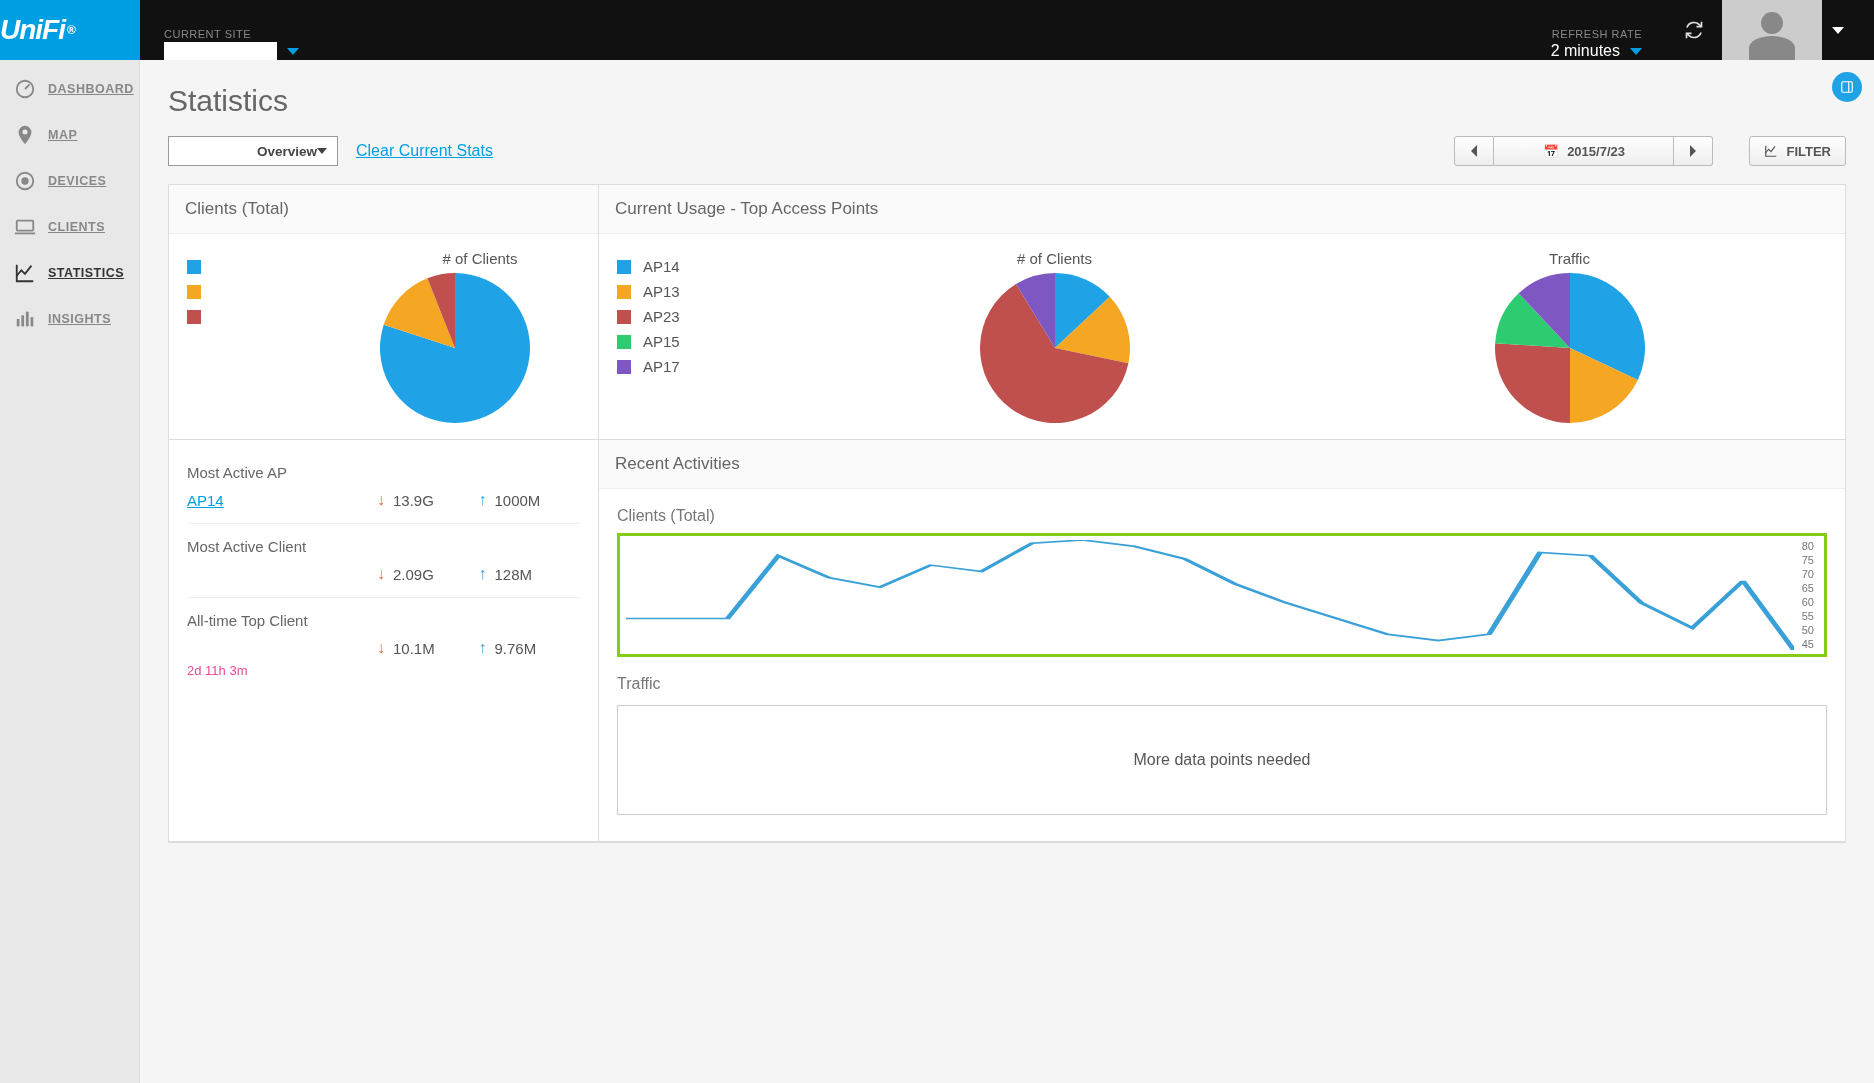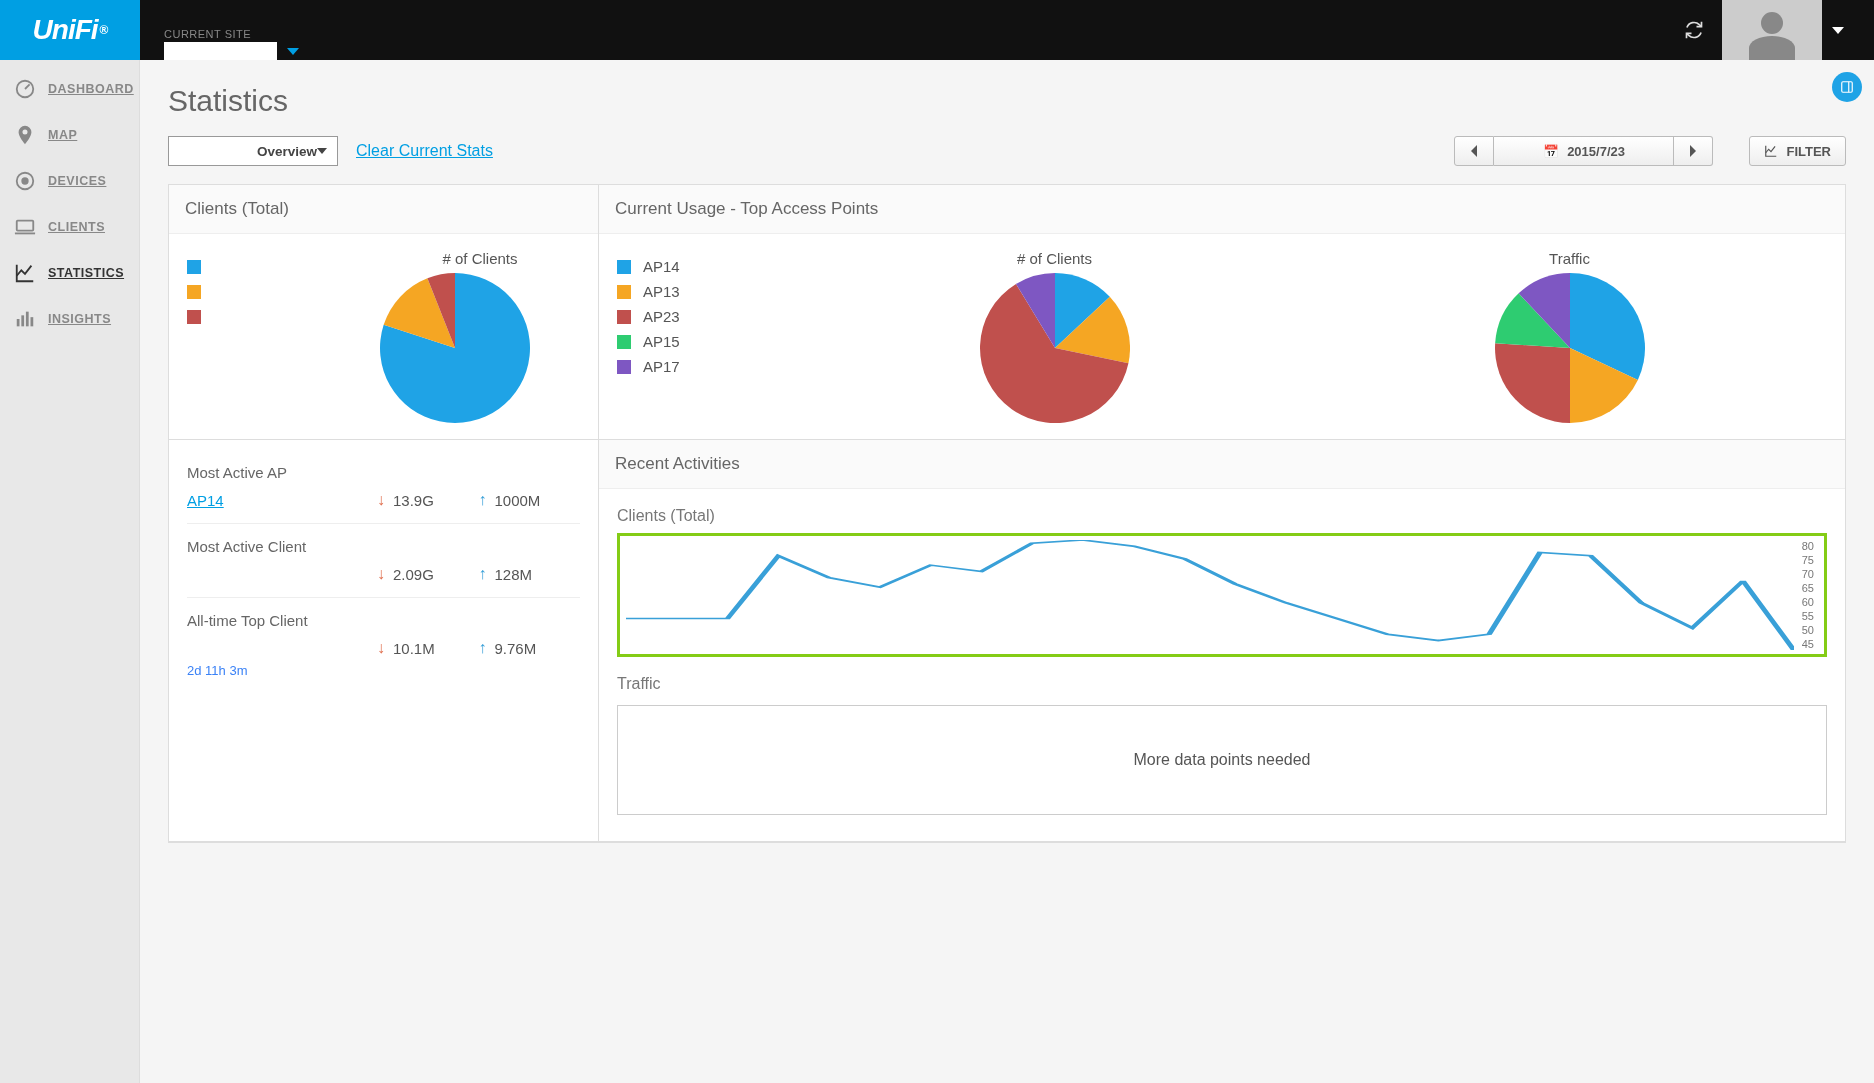--- a/index.html
+++ b/index.html
@@ -1,21 +1,21 @@
 <!DOCTYPE html>
 <html><head>
 <meta charset="utf-8">
 <style>
   * { box-sizing: border-box; margin: 0; padding: 0; }
   html, body { height: 100%; font-family: -apple-system, "Helvetica Neue", Arial, sans-serif; color: #555; background:#f5f5f5; }
   .app { display: flex; flex-direction: column; height: 100vh; width: 100%; }
 
   
   .topbar { height: 60px; background:#111; color:#fff; display:flex; align-items:stretch; }
-  .brand { width:140px; background:#009fe3; display:flex; align-items:center; justify-content:center; color:#fff; font-weight:700; font-size:28px; font-style:italic; letter-spacing:-1px; }
+  .brand { width:140px; background:#009fe3; display:flex; align-items:center; color:#fff; font-weight:700; font-size:28px; font-style:italic; letter-spacing:-1px; }
   .brand sup{ font-size:12px; font-style:normal; margin-left:2px; }
   .topbar-section { display:flex; flex-direction:column; justify-content:flex-end; padding:0 24px; }
   .topbar-label { font-size:11px; color:#888; letter-spacing:0.5px; }
   .topbar-value { font-size:16px; color:#fff; display:flex; align-items:center; gap:10px; margin-top:2px;}
   .topbar-spacer { flex:1; }
   .caret-down { width:0; height:0; border-left:6px solid transparent; border-right:6px solid transparent; border-top:7px solid #009fe3; display:inline-block;}
   .refresh-icon { display:flex; align-items:center; justify-content:center; padding:0 18px; color:#ccc; font-size:20px;}
   .avatar { width:100px; height:60px; background:#ccc; display:flex; align-items:center; justify-content:center; position:relative;}
   .avatar-head{ width:22px;height:22px;border-radius:50%;background:#888; position:absolute; top:12px;}
   .avatar-body{ width:46px;height:24px; border-radius:50% 50% 0 0; background:#888; position:absolute; bottom:0;}
@@ -61,21 +61,21 @@
   .top-ap-legend{ width:160px;}
   .top-ap-charts{ flex:1; display:flex; justify-content:space-around;}
   .pie-wrap{ text-align:center;}
 
   .quicklook .panel-body{ padding-top:10px;}
   .ql-section{ padding:14px 0; border-bottom:1px solid #eee;}
   .ql-section:last-child{border-bottom:none;}
   .ql-label{ font-size:15px; color:#666; margin-bottom:10px;}
   .ql-row{ display:flex; align-items:center;}
   .ql-name{ color:#009fe3; text-decoration:underline; font-size:15px; flex:0 0 190px;}
-  .ql-sub{ font-size:13px; color:#3b82f6; margin-top:6px;}
+  .ql-sub{ font-size:13px; color:#ec4899; margin-top:6px;}
   .arrow{ font-size:16px; margin-right:8px;}
   .arrow.down{ color:#e07050;}
   .arrow.up{ color:#39a0d8;}
   .ql-val{ font-size:15px; color:#555; width:96px;}
 
   .recent .panel-body{ padding:14px 18px 26px;}
   .subhead{ font-size:16px; color:#777; margin:4px 0 8px;}
   .chart-frame{ border:3px solid #84cc16; padding:4px 6px; position:relative; display:flex;}
   .traffic-box{ border:1px solid #ccc; height:110px; display:flex; align-items:center; justify-content:center; color:#555; font-size:16px; margin-top:12px;}
 
@@ -96,20 +96,27 @@
         <sup>®</sup>
       </div>
     <div class="topbar-section">
       <div class="topbar-label">CURRENT SITE</div>
       <div class="topbar-value">
         <span class="redact">██████████</span>
         <span class="caret-down"></span>
       </div>
     </div>
     <div class="topbar-spacer"></div>
+    <div class="topbar-section" style="align-items:flex-end;">
+      <div class="topbar-label">REFRESH RATE</div>
+      <div class="topbar-value">
+        <span>2 minutes</span>
+        <span class="caret-down"></span>
+      </div>
+    </div>
     <div class="refresh-icon">
       <svg width="20" height="20" viewBox="0 0 24 24" fill="none" stroke="#ddd" stroke-width="2">
           <path d="M21 2v6h-6"></path>
           <path d="M3 22v-6h6"></path>
           <path d="M3.51 9a9 9 0 0114.85-3.36L21 8"></path>
           <path d="M20.49 15a9 9 0 01-14.85 3.36L3 16"></path>
         </svg>
     </div>
     <div class="avatar-wrap">
       <div class="avatar">

